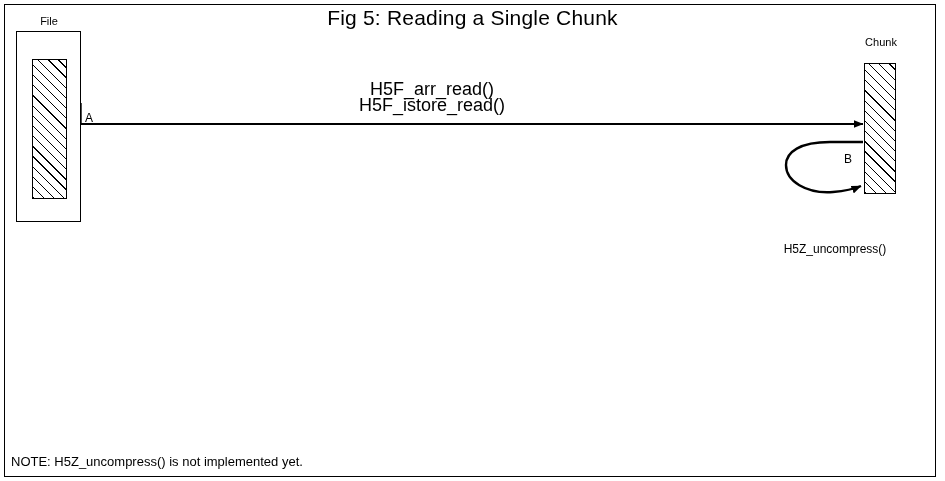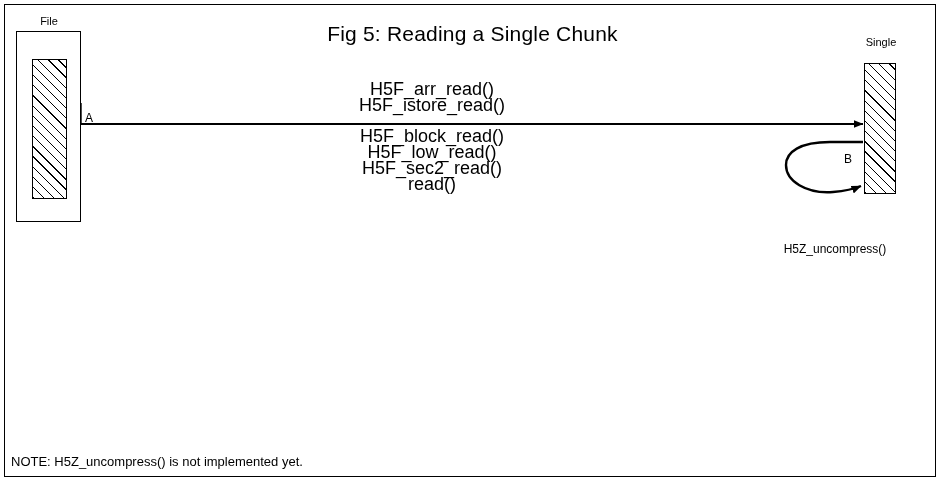--- a/index.html
+++ b/index.html
@@ -20,21 +20,21 @@
     left: 4px;
     top: 4px;
     width: 932px;
     height: 473px;
     border: 1px solid #000000;
     box-sizing: border-box;
   }
   .title {
     position: absolute;
     left: 0;
-    top: 22px;
+    top: 6px;
     width: 945px;
     text-align: center;
     font-size: 21px;
     color: #000000;
     letter-spacing: 0.2px;
   }
   .box-label {
     position: absolute;
     font-size: 11px;
     color: #000000;
@@ -129,21 +129,21 @@
 <div id="canvas">
 
   <div id="frame"></div>
 
   <div class="title">Fig 5:  Reading a Single Chunk</div>
 
   <div class="box-label" id="file-label">File</div>
   <div id="file-outer"></div>
   <div class="hatched" id="file-inner"></div>
 
-  <div class="box-label" id="buffer-label">Single</div>
+  <div class="box-label" id="buffer-label">Chunk</div>
   <div class="hatched" id="buffer-rect"></div>
 
   <svg id="svg-layer" viewBox="0 0 945 481">
     <defs>
       <marker id="arrowhead" markerWidth="10" markerHeight="8" refX="9.5" refY="4" orient="auto" markerUnits="userSpaceOnUse">
         <path d="M0,0 L10,4 L0,8 Z" fill="#000000"></path>
       </marker>
     </defs>
 
     <line x1="81" y1="124" x2="863" y2="124" stroke="#000000" stroke-width="2.2" marker-end="url(#arrowhead)"></line>
@@ -154,24 +154,18 @@
   </svg>
 
   <div class="edge-letter" id="letter-a">A</div>
   <div class="edge-letter" id="letter-b">B</div>
 
   <div class="callstack" id="callstack-upper">
     <div>H5F_arr_read()</div>
     <div>H5F_istore_read()</div>
   </div>
 
-  <div class="callstack" id="callstack-lower">
-    <div>H5F_block_read()</div>
-    <div>H5F_low_read()</div>
-    <div>H5F_sec2_read()</div>
-    <div>read()</div>
-  </div>
 
   <div id="loop-label">H5Z_uncompress()</div>
 
   <div id="note">NOTE: H5Z_uncompress() is not implemented yet.</div>
 
 </div>
 
 </body></html>

